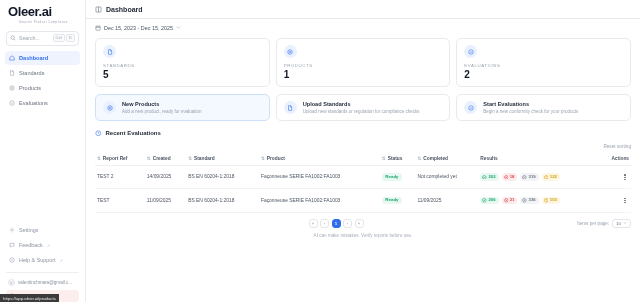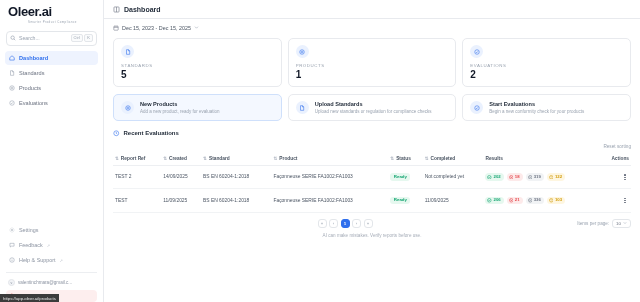--- a/index.html
+++ b/index.html
@@ -7,21 +7,21 @@
     width: 640px; height: 302px;
     font-family: "Liberation Sans", sans-serif;
     background: #ffffff;
     color: #1f2937;
     overflow: hidden;
   }
   .app { display: flex; width: 640px; height: 302px; }
 
   
   .sidebar {
-    width: 104px; height: 302px;
+    width: 86px; height: 302px;
     background: #ffffff;
     border-right: 1px solid #e8eaee;
     display: flex; flex-direction: column;
     position: relative;
     flex-shrink: 0;
   }
   .brand { padding: 5px 6px 3px 8px; }
   .brand-logo {
     font-size: 13px; font-weight: 700; letter-spacing: -0.4px;
     color: #111827; line-height: 1.05; white-space: nowrap;

